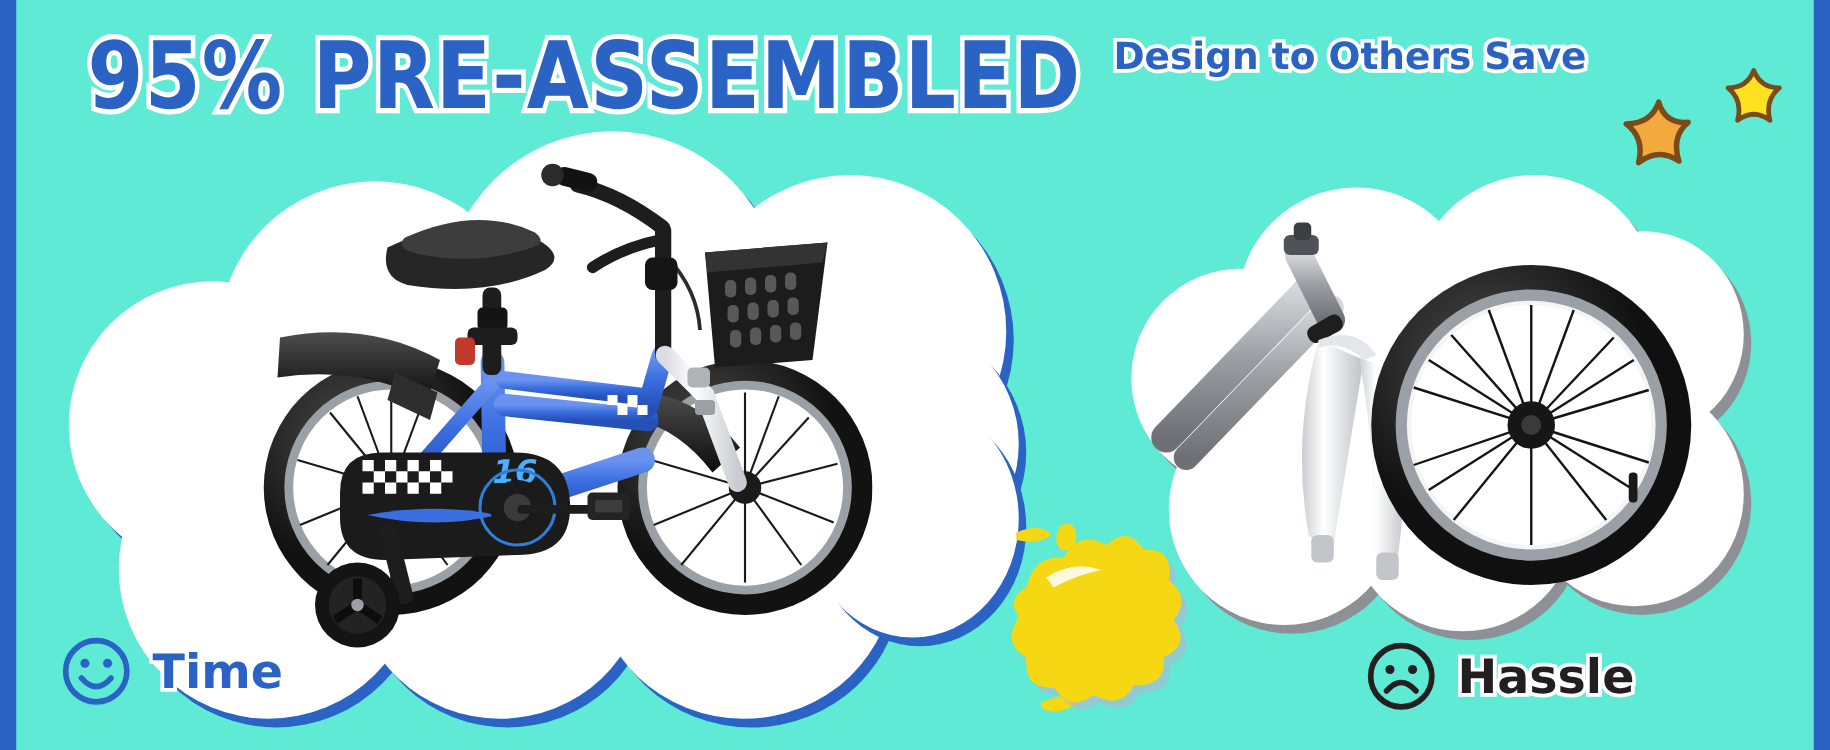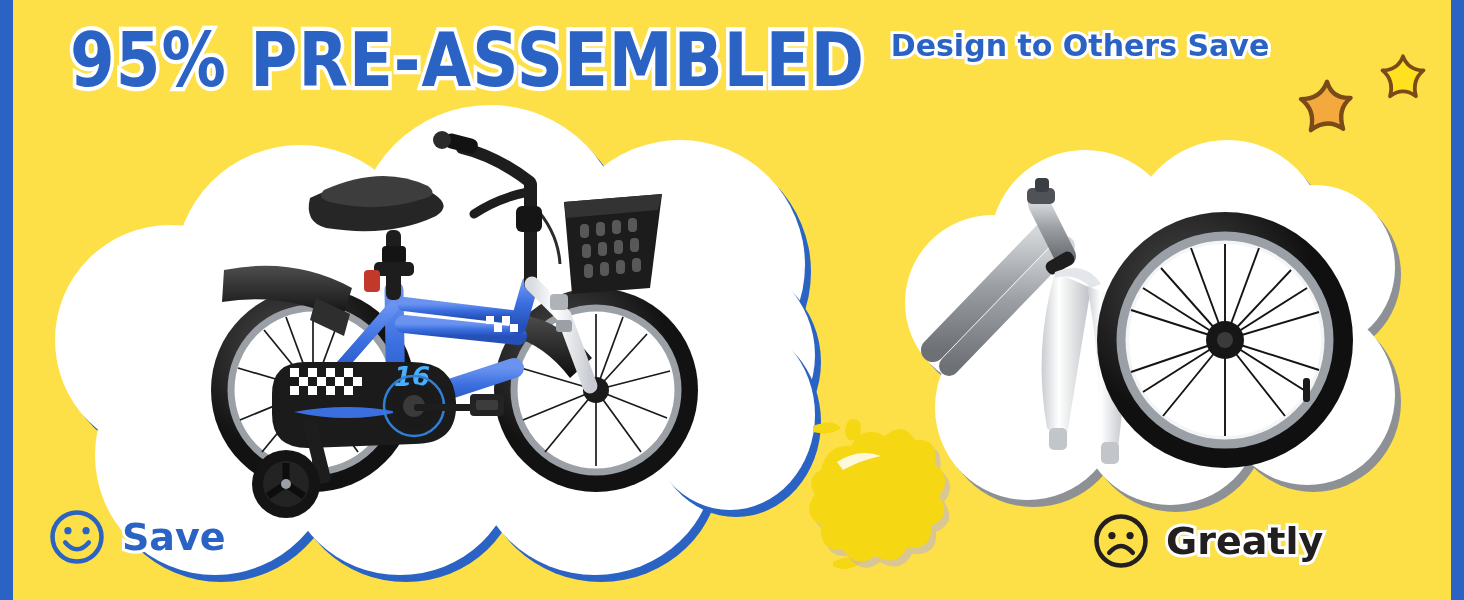--- a/index.html
+++ b/index.html
@@ -5,21 +5,21 @@
   * { margin:0; padding:0; box-sizing:border-box; }
   html, body { width:1464px; height:600px; overflow:hidden; }
   body {
     font-family:"Liberation Sans", sans-serif;
     background:#e9f1fd;
     position:relative;
   }
   #banner {
     position:absolute; inset:0;
     width:1464px; height:600px;
-    background:#fde047;
+    background:#5eead4;
     overflow:hidden;
   }
   
   .edge-bar { position:absolute; top:0; width:13px; height:600px; background:#2a63c4; }
   .edge-bar.left { left:0; }
   .edge-bar.right { right:0; }
 
   
   .cloud { position:absolute; }
   .cloud .lobe { position:absolute; border-radius:50%; }
@@ -399,26 +399,26 @@
     </svg>
   </div>
 
   <div class="label-group" id="label-ours">
     <svg class="face-icon" viewBox="0 0 64 64">
       <circle cx="32" cy="32" r="27" fill="none" stroke="#2a63c4" stroke-width="5"></circle>
       <circle cx="22" cy="25" r="4" fill="#2a63c4"></circle>
       <circle cx="42" cy="25" r="4" fill="#2a63c4"></circle>
       <path d="M19 38 q13 15 26 0" fill="none" stroke="#2a63c4" stroke-width="5" stroke-linecap="round"></path>
     </svg>
-    <span class="label-text">Save</span>
+    <span class="label-text">Time</span>
   </div>
 
   <div class="label-group" id="label-others">
     <svg class="face-icon" viewBox="0 0 64 64">
       <circle cx="32" cy="32" r="27" fill="none" stroke="#231f20" stroke-width="5"></circle>
       <circle cx="22" cy="26" r="4" fill="#231f20"></circle>
       <circle cx="42" cy="26" r="4" fill="#231f20"></circle>
       <path d="M19 45 q13 -15 26 0" fill="none" stroke="#231f20" stroke-width="5" stroke-linecap="round"></path>
     </svg>
-    <span class="label-text">Greatly</span>
+    <span class="label-text">Hassle</span>
   </div>
 
 </div>
 
 </body></html>

